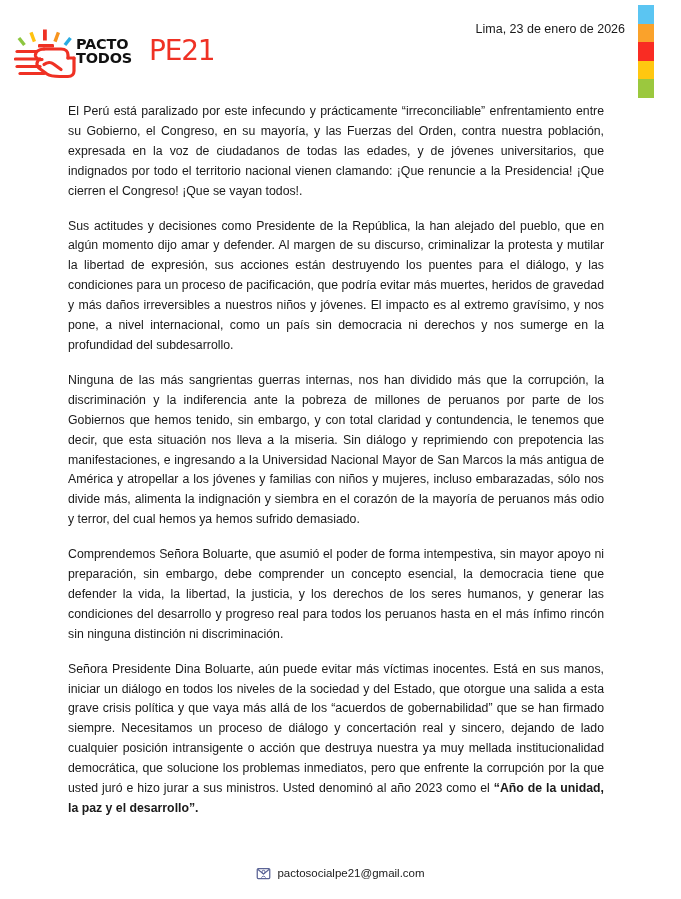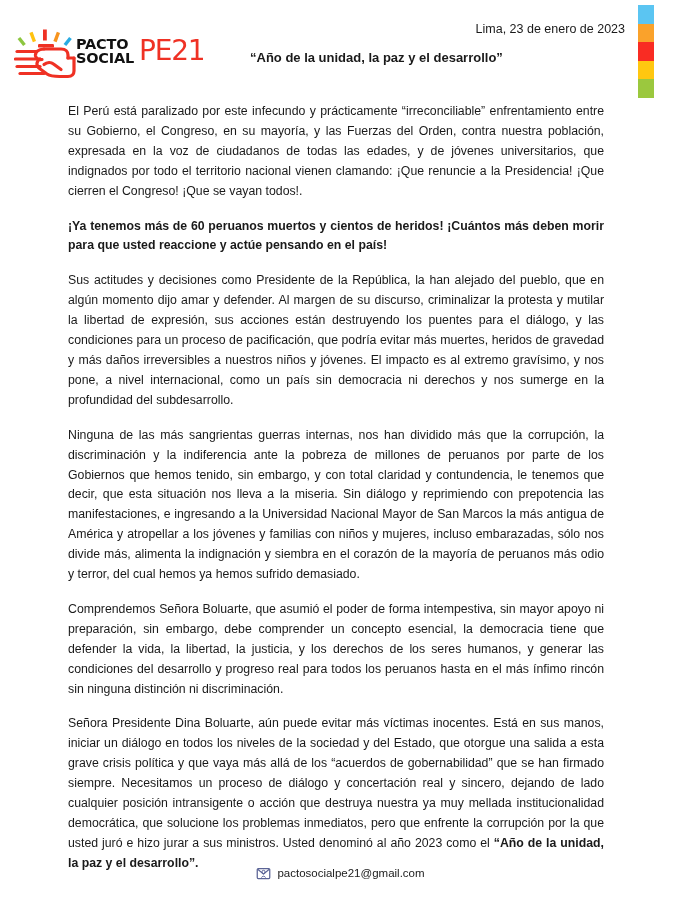--- a/index.html
+++ b/index.html
@@ -47,21 +47,21 @@
     width: 76px;
     height: 54px;
   }
 
   .brand-text {
     position: absolute;
     left: 62px;
     top: 9px;
     display: flex;
     align-items: flex-end;
-    gap: 4px;
+    gap: 16px;
     line-height: 1;
   }
   .brand-stack {
     display: flex;
     flex-direction: column;
     line-height: 0.98;
     font-weight: 700;
     letter-spacing: -0.3px;
   }
   .brand-pacto,
@@ -202,44 +202,42 @@
             <path d="M26 31 C22 33.5 22 38 25.5 40.5 L33 46 C36 48 41 48.5 45.5 48.5 L54 48.5 C58 48.5 60 46 60 43 L60 30"></path>
             <path d="M54 30 L60 30"></path>
             <path d="M30 36.5 C33 34 37 34 39.5 36 L47 41.5"></path>
           </g>
         </svg>
       </div>
 
       <div class="brand-text">
         <span class="brand-stack">
           <span class="brand-pacto">PACTO</span>
-          <span class="brand-social">SOCIAL</span>
+          <span class="brand-social">TODOS</span>
         </span>
         <span class="brand-pe21">PE21</span>
       </div>
     </div>
 
-    <div class="date-line">Lima, 23 de enero de 2023</div>
-    <div class="slogan">“Año de la unidad, la paz y el desarrollo”</div>
+    <div class="date-line">Lima, 23 de enero de 2026</div>
 
     <div class="color-bar">
       <span style="background:#5BC5F2"></span>
       <span style="background:#FAA22B"></span>
       <span style="background:#F92C23"></span>
       <span style="background:#FFC710"></span>
       <span style="background:#9BC83E"></span>
     </div>
   </div>
 
   <div class="doc">
 
 
     <p class="body-par">El Perú está paralizado por este infecundo y prácticamente “irreconciliable” enfrentamiento entre su Gobierno, el Congreso, en su mayoría, y las Fuerzas del Orden, contra nuestra población, expresada en la voz de ciudadanos de todas las edades, y  de jóvenes universitarios, que indignados por todo el territorio nacional vienen clamando: ¡Que renuncie a la Presidencia! ¡Que cierren el Congreso! ¡Que se vayan todos!.</p>
 
-    <p class="body-par bold">¡Ya tenemos más de 60 peruanos muertos y cientos de heridos! ¡Cuántos más deben morir para que usted reaccione y actúe pensando en el país!</p>
 
     <p class="body-par">Sus actitudes y decisiones como Presidente de la República, la han alejado del pueblo, que en algún momento dijo amar y defender. Al margen de su discurso, criminalizar la protesta y mutilar la libertad de expresión, sus acciones están destruyendo los puentes para el diálogo, y las condiciones para un proceso de pacificación, que podría evitar más muertes, heridos de gravedad y más daños irreversibles a nuestros niños y jóvenes. El impacto es al extremo gravísimo, y nos pone, a nivel internacional, como un país sin democracia ni derechos y nos sumerge en la profundidad del subdesarrollo.</p>
 
     <p class="body-par">Ninguna de las más sangrientas guerras internas, nos han dividido más que la corrupción, la discriminación y la indiferencia ante la pobreza de millones de peruanos por parte de los Gobiernos que hemos tenido, sin embargo, y con total claridad y contundencia, le tenemos que decir, que esta situación nos lleva a la miseria. Sin diálogo y reprimiendo con prepotencia las manifestaciones, e ingresando a la Universidad Nacional Mayor de San Marcos la más antigua de América y atropellar a los jóvenes y familias con niños y mujeres, incluso embarazadas, sólo nos divide más, alimenta la indignación y siembra en el corazón de la mayoría de peruanos más odio y terror, del cual hemos ya hemos sufrido demasiado.</p>
 
     <p class="body-par">Comprendemos Señora Boluarte, que asumió el poder de forma intempestiva, sin mayor apoyo ni preparación, sin embargo, debe comprender un concepto esencial, la democracia tiene que defender la vida, la libertad, la justicia, y los derechos de los seres humanos, y generar las condiciones del desarrollo y progreso real para todos los peruanos hasta en el más ínfimo rincón sin ninguna distinción ni discriminación.</p>
 
     <p class="body-par"><span>Señora Presidente Dina Boluarte, aún puede evitar más víctimas inocentes. Está en sus manos, iniciar un diálogo en todos los niveles de la sociedad y del Estado, que otorgue una salida a esta grave crisis política y que vaya más allá de los “acuerdos de gobernabilidad” que se han firmado siempre. Necesitamos un proceso de diálogo y concertación real y sincero, dejando de lado cualquier posición intransigente o acción que destruya nuestra ya muy mellada institucionalidad democrática, que solucione los problemas inmediatos, pero que enfrente la corrupción por la que usted juró e hizo jurar a sus ministros. Usted denominó al año 2023 como el </span><span class="bold">“Año de la unidad, la paz y el desarrollo”.</span></p>
 
   </div>

